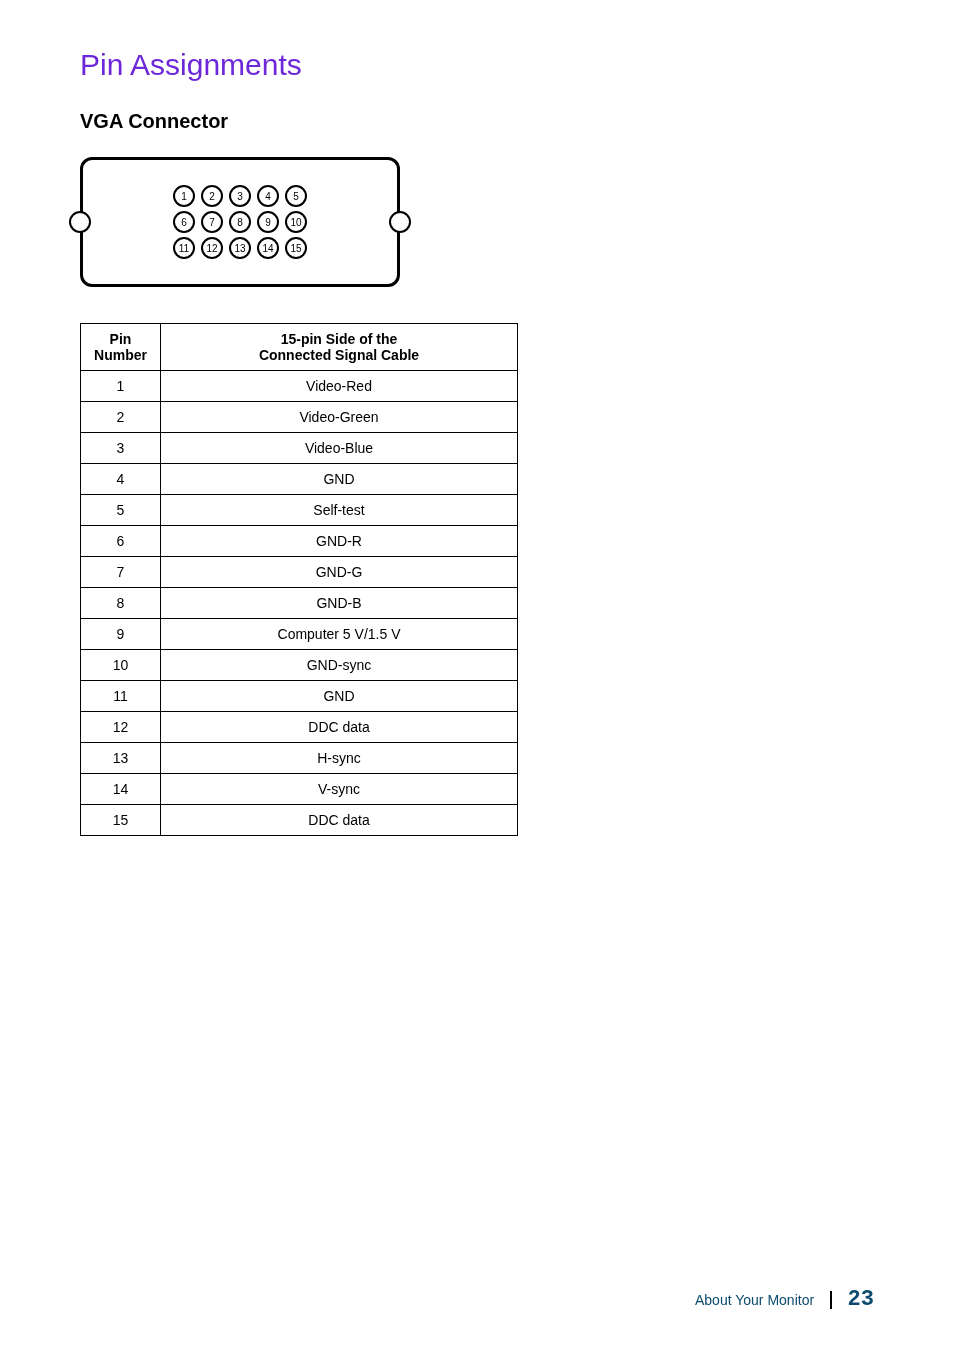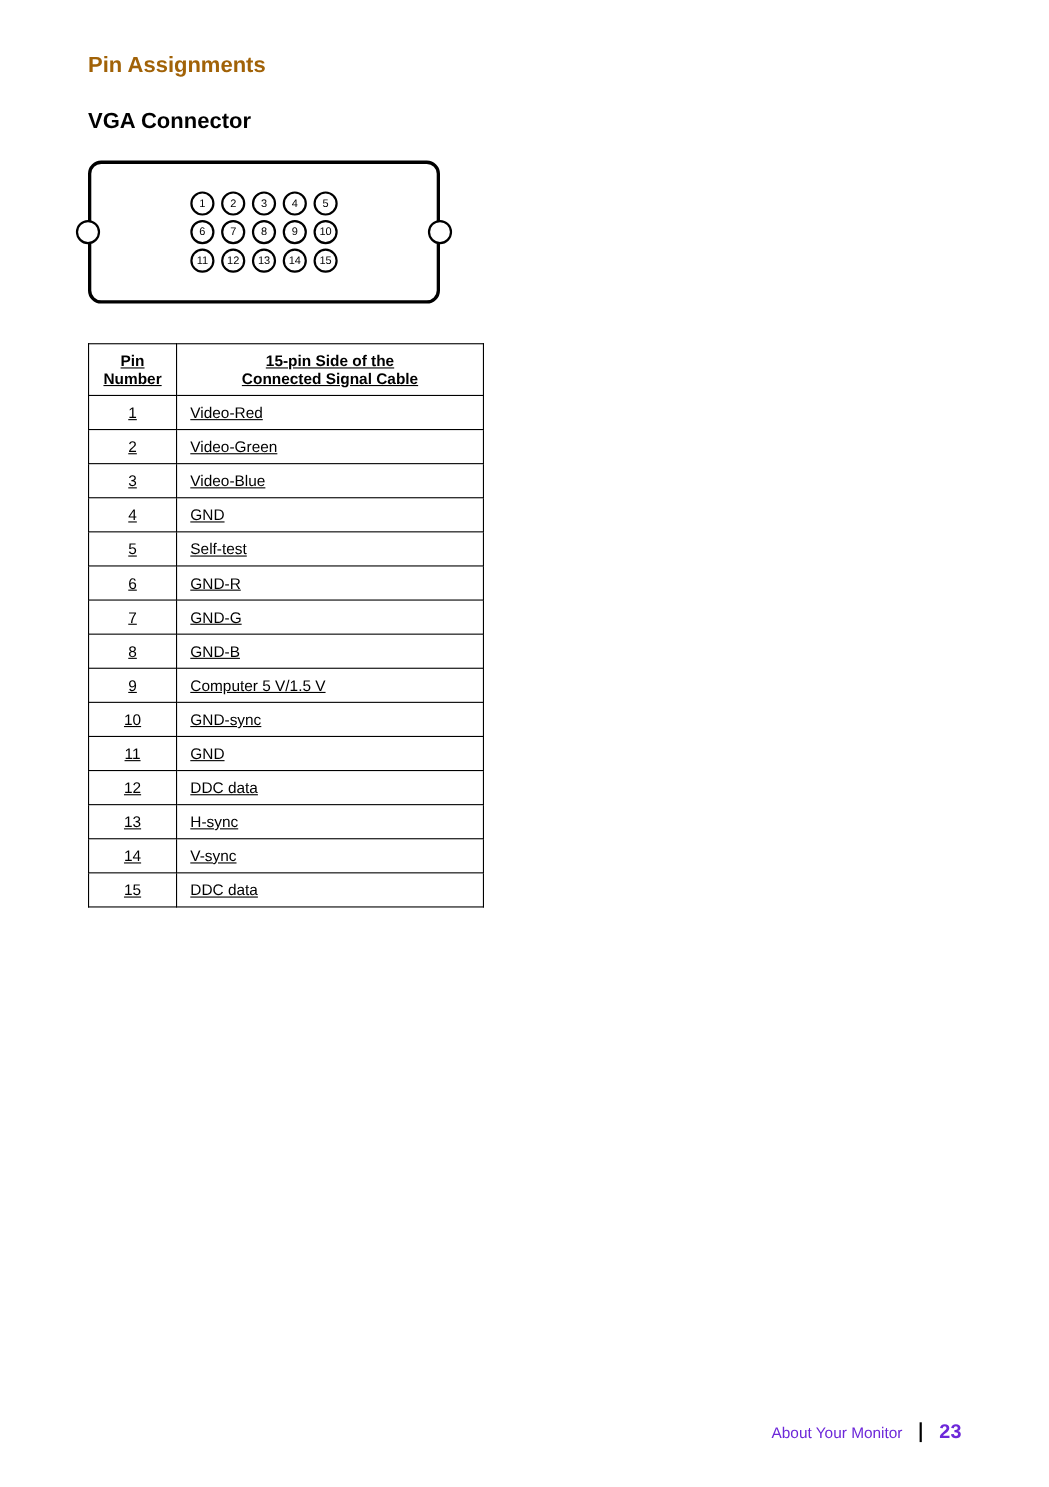--- a/index.html
+++ b/index.html
@@ -16,24 +16,24 @@
       font-size: 15px;
       color: #000000;
       position: relative;
     }
 
     .page-content {
       padding: 48px 80px 80px 80px;
     }
 
     .page-title {
-      font-size: 20px;
-      font-weight: bold;
+      font-size: 30px;
+      font-weight: normal;
       margin-bottom: 28px;
-      color: #a16207;
+      color: #6d28d9;
     }
 
     .section-title {
       font-size: 20px;
       font-weight: bold;
       margin-bottom: 24px;
       color: #000;
     }
 
     .connector-diagram {
@@ -95,30 +95,29 @@
       transform: translateY(-50%);
       width: 22px;
       height: 22px;
       border: 2px solid #000;
       border-radius: 50%;
       background: #fff;
     }
 
     .pin-table {
       border-collapse: collapse;
-      width: 360px;
+      width: 438px;
       margin-top: 8px;
-      text-decoration: underline;
     }
 
     .pin-table th,
     .pin-table td {
       border: 1.5px solid #000;
       padding: 7px 12px;
-      text-align: left;
+      text-align: center;
       font-size: 14px;
       color: #000;
     }
 
     .pin-table th {
       font-weight: bold;
       text-align: center;
       background: #fff;
       font-size: 14px;
     }
@@ -129,34 +128,35 @@
     }
 
     .footer {
       position: absolute;
       bottom: 40px;
       right: 80px;
       display: flex;
       align-items: center;
       gap: 16px;
       font-size: 14px;
-      color: #6d28d9;
+      color: #0c4a6e;
       text-align: center;
     }
 
     .footer-divider {
       width: 1.5px;
       height: 18px;
       background: #000;
       display: inline-block;
     }
 
     .footer-page {
       font-weight: bold;
-      font-size: 18px;
+      font-size: 22px;
+      font-family: Liberation Mono, monospace;
     }
   </style>
 </head>
 <body>
 
 <div class="page-content">
   <h1 class="page-title">Pin Assignments</h1>
   <h2 class="section-title">VGA Connector</h2>
 
   <div class="connector-diagram">

